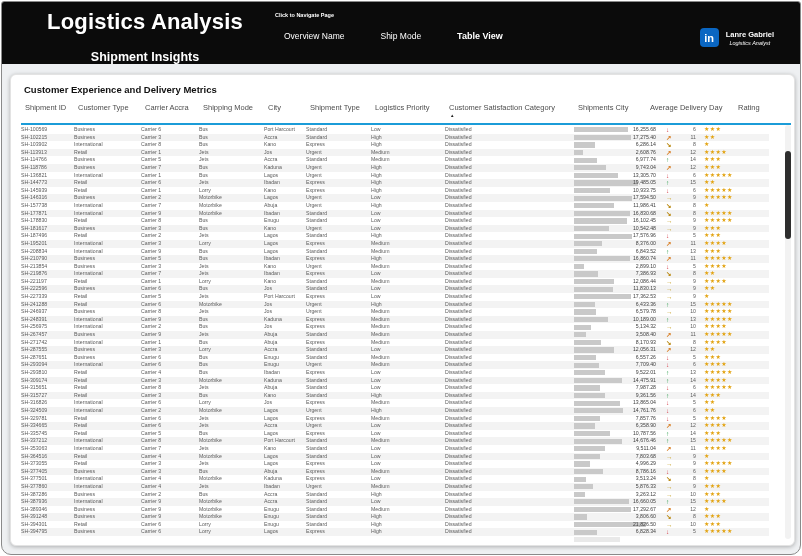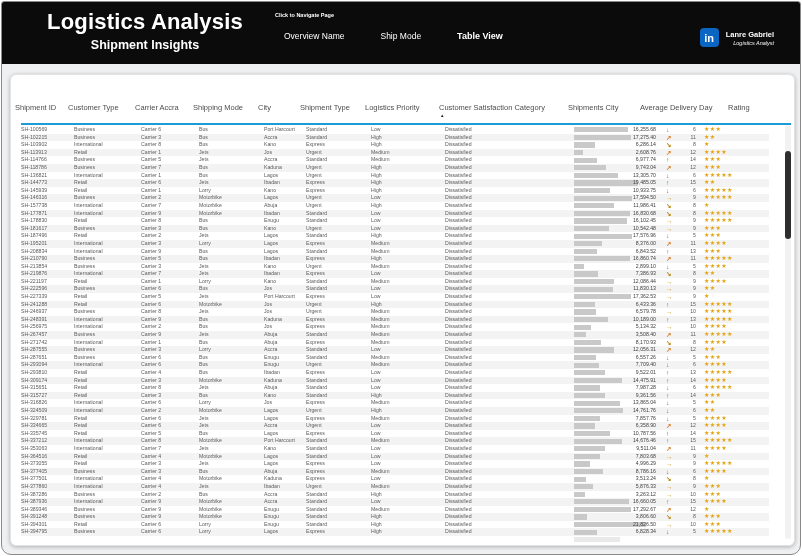--- a/index.html
+++ b/index.html
@@ -10,43 +10,43 @@
   }
   .window {
     position: relative; width: 800px; height: 554px; margin: 1px;
     border: 1px solid #8a8a8a; border-radius: 3px 3px 10px 10px;
     overflow: hidden; background: #eef0f2;
   }
   
   .app-header { position: absolute; top: 0; left: 0; right: 0; height: 62px; background: #0b0b0b; }
   .title-block { position: absolute; left: 38px; top: 7px; width: 210px; text-align: center; color: #fff; }
   .title { font-size: 22px; font-weight: bold; letter-spacing: .2px; }
-  .subtitle { font-size: 12.5px; font-weight: bold; margin-top: 3px; }
+  .subtitle { font-size: 12.5px; font-weight: bold; margin-top: 15px; }
   .nav-caption { position: absolute; left: 273px; top: 10px; font-size: 5.5px; font-weight: bold; color: #fff; }
   .nav-items { position: absolute; left: 282px; top: 29px; display: flex; gap: 36px; color: #fff; }
   .nav-item { font-size: 8.5px; cursor: pointer; white-space: nowrap; }
   .nav-item.active { font-weight: bold; font-size: 9px; }
   .profile { position: absolute; right: 26px; top: 26px; display: flex; gap: 7px; align-items: center; color: #fff; }
   .linkedin {
     width: 19px; height: 19px; background: #0A66C2; border-radius: 4px;
     color: #fff; font-weight: bold; font-size: 11px;
     display: flex; align-items: center; justify-content: center;
   }
-  .profile-text { text-align: right; }
+  .profile-text { text-align: center; }
   .profile-name { font-size: 7.5px; font-weight: bold; }
   .profile-role { font-size: 5.5px; font-style: italic; margin-top: 1px; }
   
   .card {
     position: absolute; left: 8px; top: 72px; width: 785px; height: 472px;
     background: #fff; border-radius: 6px;
     box-shadow: 0 1px 4px rgba(0,0,0,.28); border: 1px solid #e3e3e3;
   }
   .card-title { position: absolute; left: 13px; top: 9px; font-size: 9.5px; font-weight: bold; color: #111; }
   .grid { display: grid; grid-template-columns: 53px 67px 58px 65px 42px 65px 74px 129px 90px 34px 71px; }
-  .thead { position: absolute; left: 4px; top: 28px; width: 748px; font-size: 7.5px; color: #4e4e4e; }
+  .thead { position: absolute; left: 14px; top: 28px; width: 748px; font-size: 7.5px; color: #4e4e4e; }
   .th { position: relative; white-space: nowrap; overflow: visible; cursor: pointer; }
   .th:nth-child(10) { margin-left: -18px; }
   .th:nth-child(11) { padding-left: 36px; }
   .sort { position: absolute; left: 1px; top: 9.5px; font-size: 4.5px; color: #222; }
   .accent-line { position: absolute; left: 10px; width: 770px; top: 48px; height: 2px; }
   .tbody { position: absolute; left: 10px; top: 51px; width: 748px; }
   .tr { height: 7.6px; align-items: center; font-size: 5.2px; color: #5c5c5c; }
   .tr.alt { background: #f3f3f3; }
   .tr.partial { opacity: .4; height: 5.5px; overflow: hidden; }
   .td { white-space: nowrap; overflow: hidden; line-height: 7.6px; }
@@ -80,20 +80,21 @@
       <span class="linkedin">in</span>
       <span class="profile-text">
         <div class="profile-name">Lanre Gabriel</div>
         <div class="profile-role">Logistics Analyst</div>
       </span>
     </div>
   </header>
 
   <main>
     <section class="card">
+      <div class="card-title">Customer Experience and Delivery Metrics</div>
       <div class="thead grid" id="thead">
           <div class="th">Shipment ID</div>
           <div class="th">Customer Type</div>
           <div class="th">Carrier Accra</div>
           <div class="th">Shipping Mode</div>
           <div class="th">City</div>
           <div class="th">Shipment Type</div>
           <div class="th">Logistics Priority</div>
           <div class="th">Customer Satisfaction Category<span class="sort">▲</span></div>
           <div class="th">Shipments City</div>

